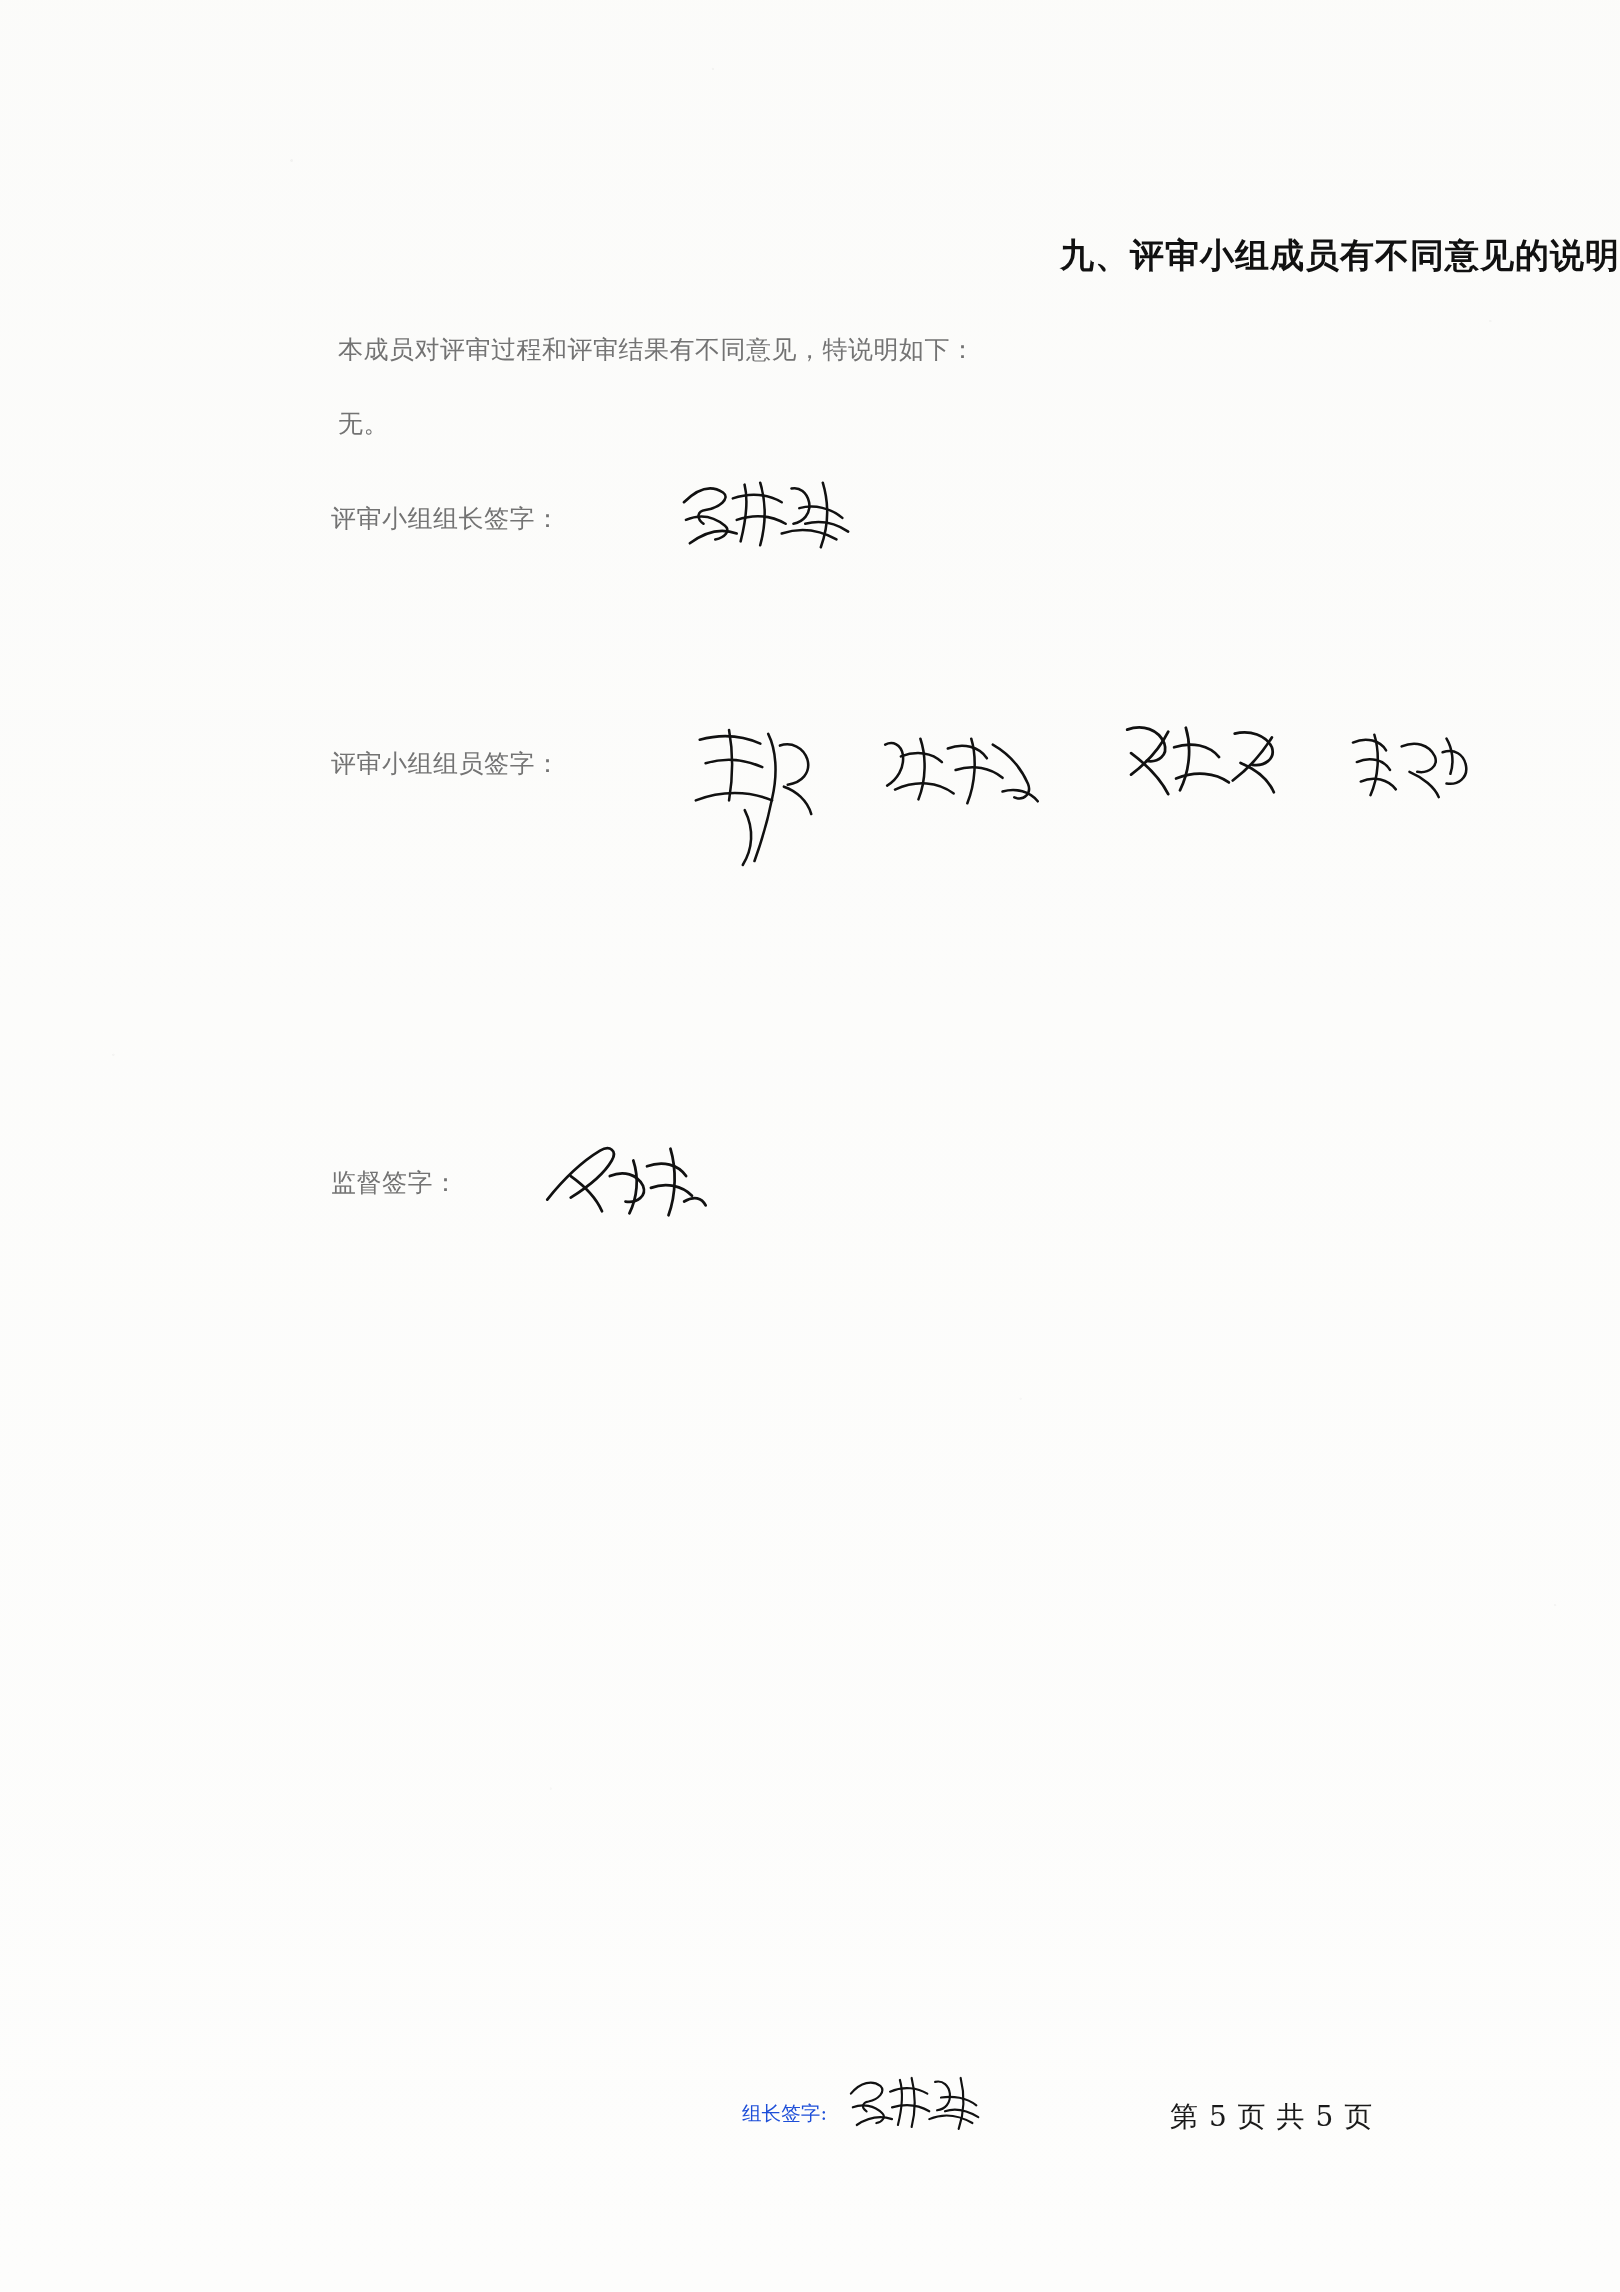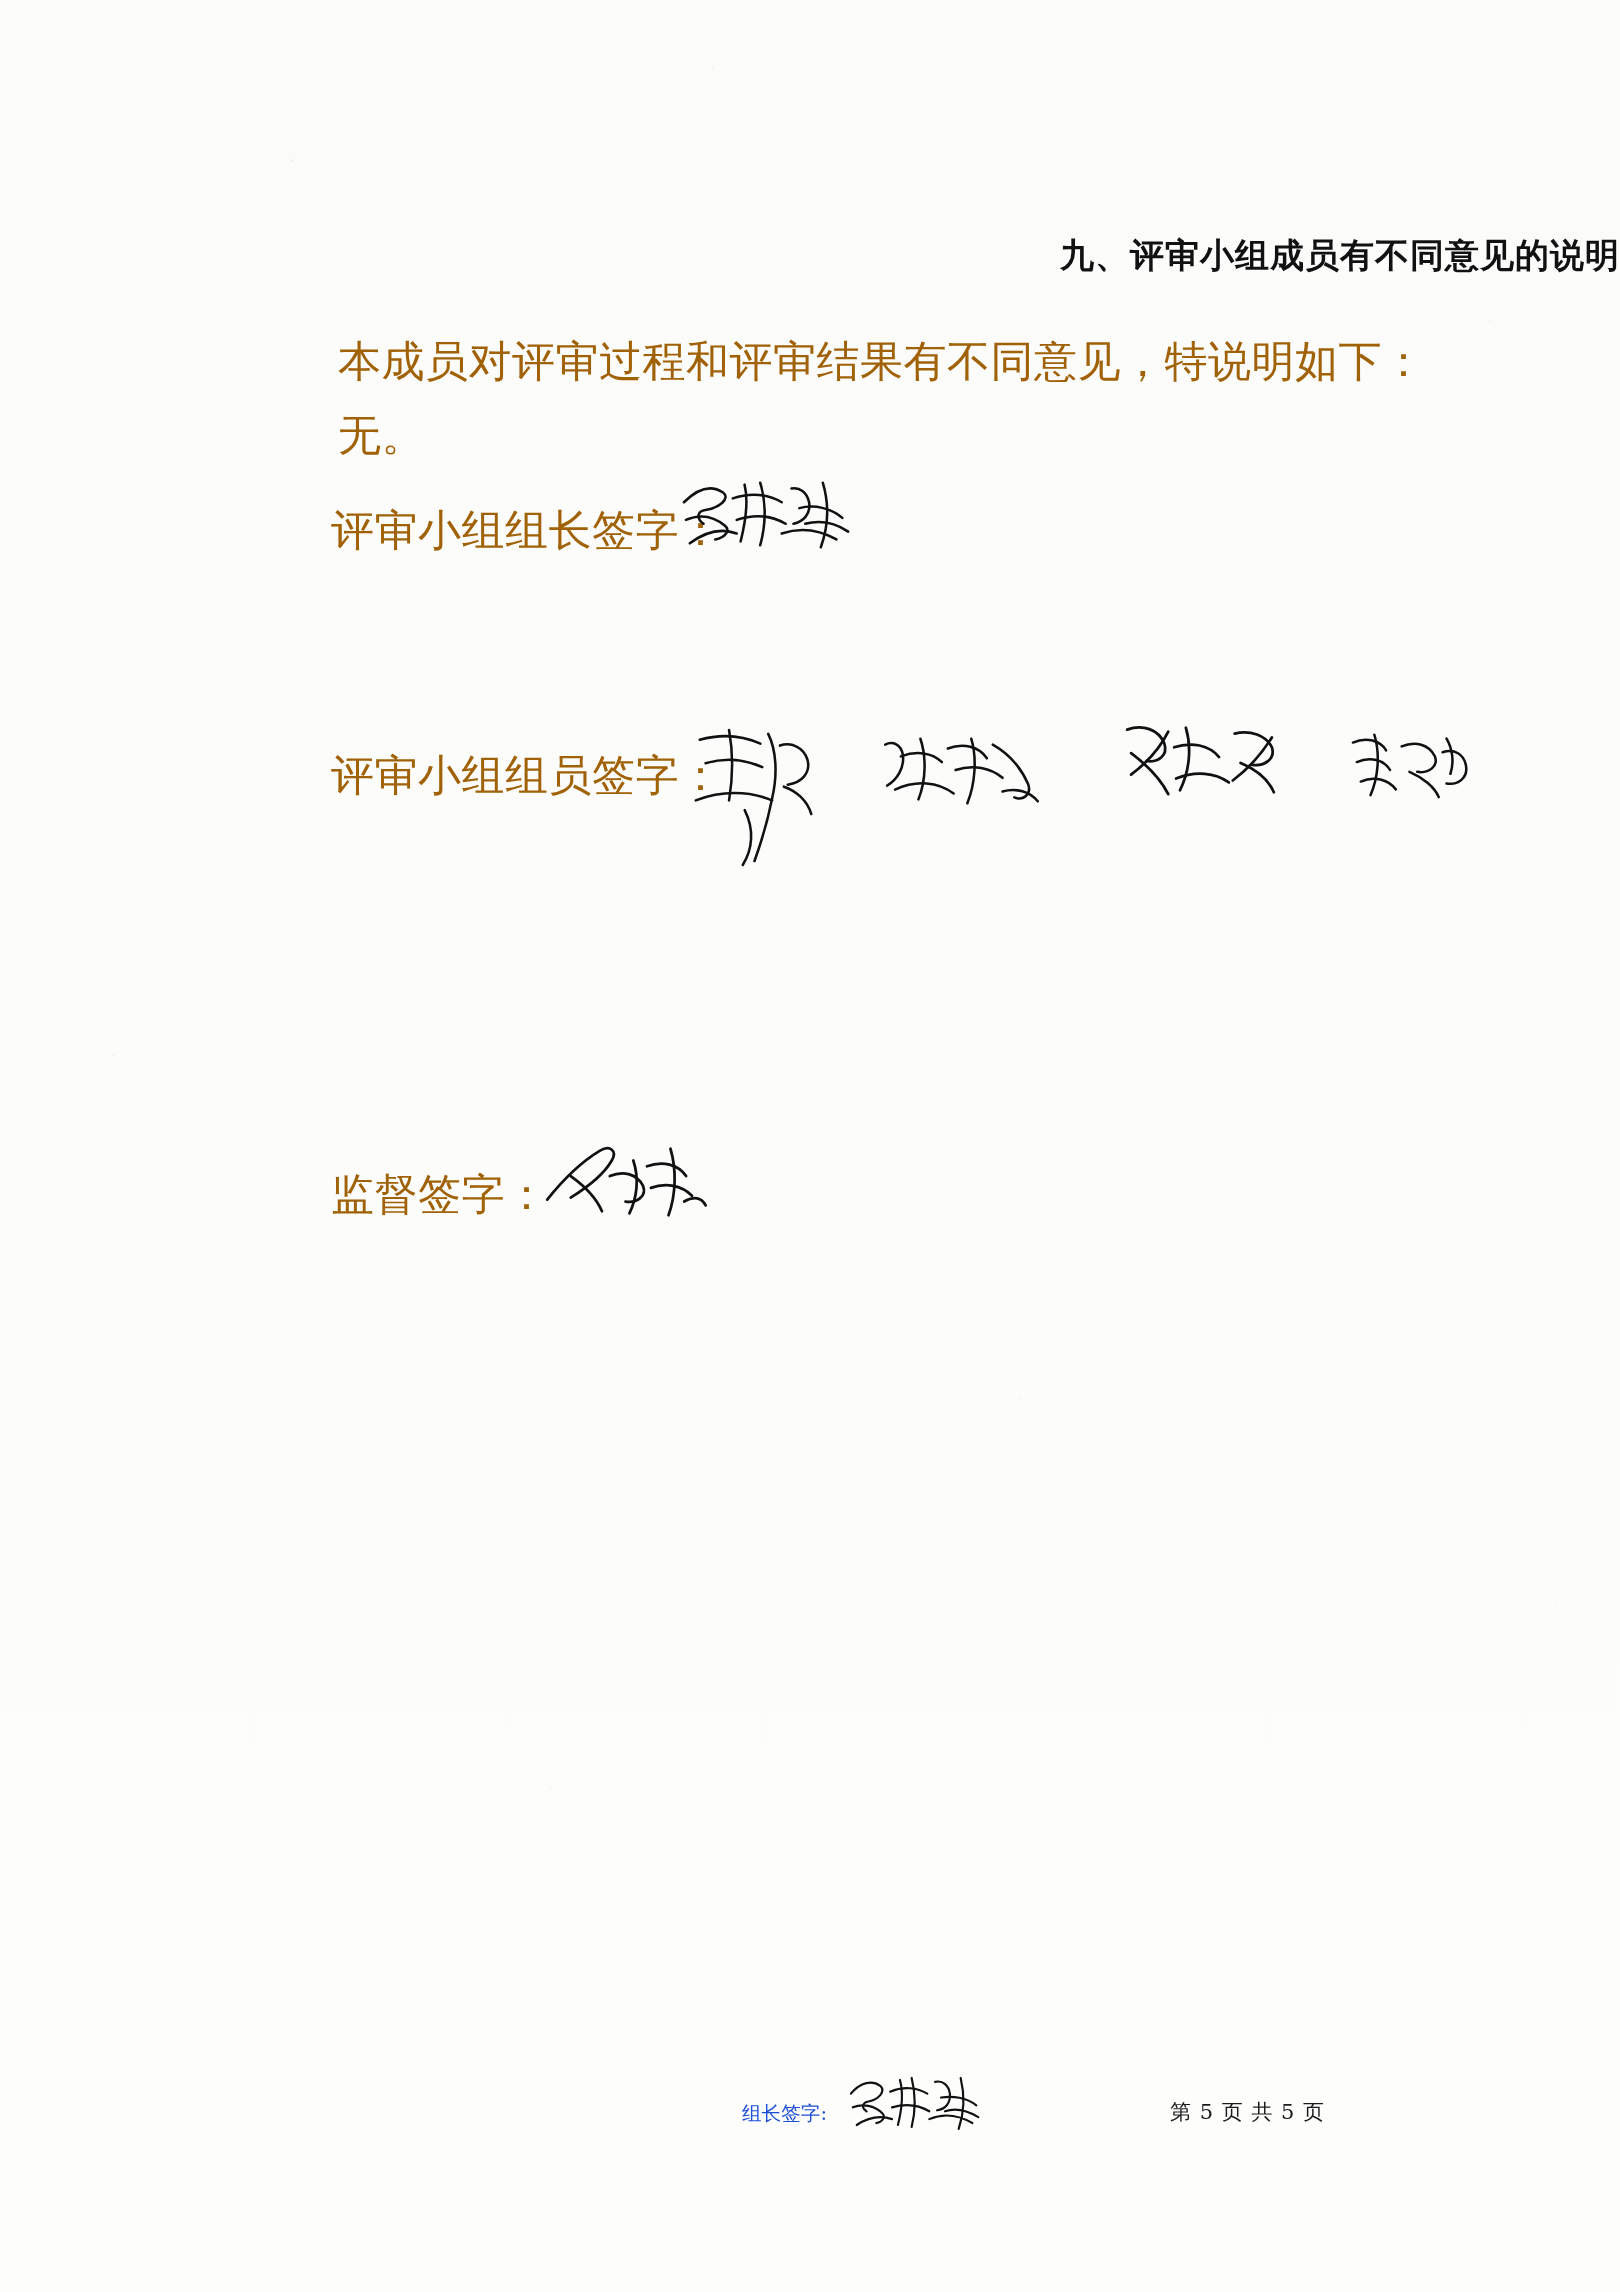--- a/index.html
+++ b/index.html
@@ -48,22 +48,22 @@
     text-align: right;
     font-family: "DejaVu Serif", "Liberation Serif", serif;
     font-weight: 700;
     font-size: 34px;
     letter-spacing: 1px;
     color: #111;
   }
   .para {
     position: absolute;
     font-family: "DejaVu Serif", "Liberation Serif", serif;
-    font-size: 43px;
-    color: #a16207;
+    font-size: 25px;
+    color: #737373;
     letter-spacing: 0.5px;
     white-space: nowrap;
   }
   .p-statement { left: 338px; top: 333px; }
   .p-none      { left: 338px; top: 407px; }
   .label-leader { left: 331px; top: 502px; }
   .label-members { left: 331px; top: 747px; }
   .label-supervisor { left: 331px; top: 1166px; }
 
   
@@ -87,21 +87,21 @@
     font-family: "DejaVu Serif", "Liberation Serif", serif;
     font-size: 19.6px;
     color: #1d4ed8;
     white-space: nowrap;
   }
   .footer-page {
     position: absolute;
     left: 1170px;
     top: 11.8px;
     font-family: "DejaVu Serif", "Liberation Serif", serif;
-    font-size: 21px;
+    font-size: 28px;
     color: #1a1a1a;
     letter-spacing: 1px;
     white-space: nowrap;
   }
   .sig-footer { left: 845px; top: 2068px; }
 </style>
 </head>
 <body>
 
 <div class="page">

